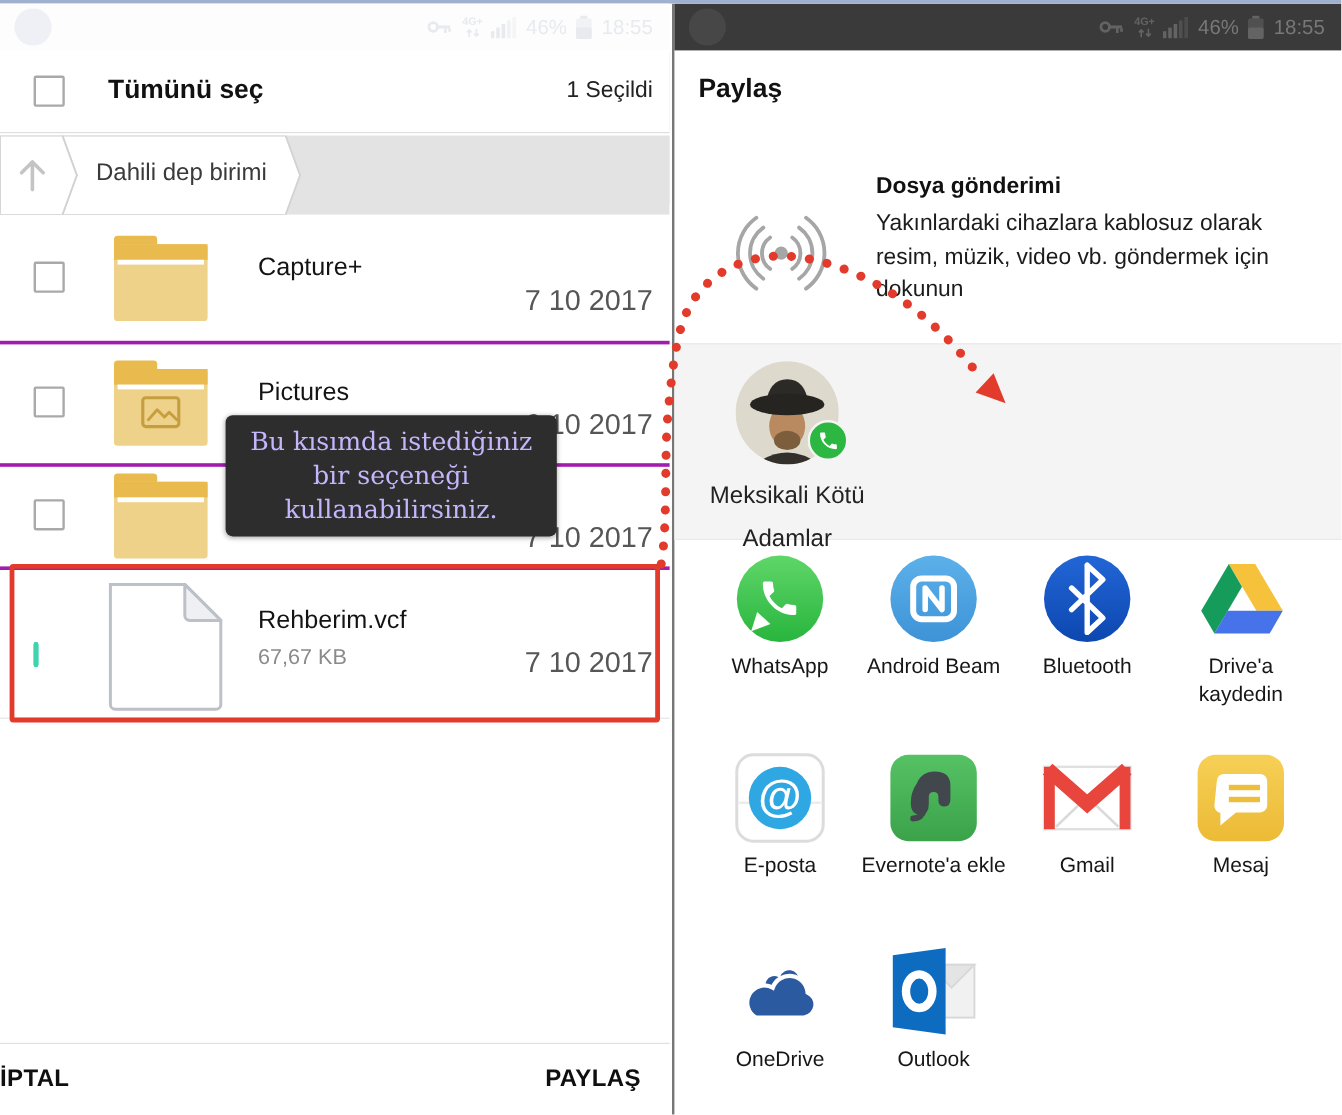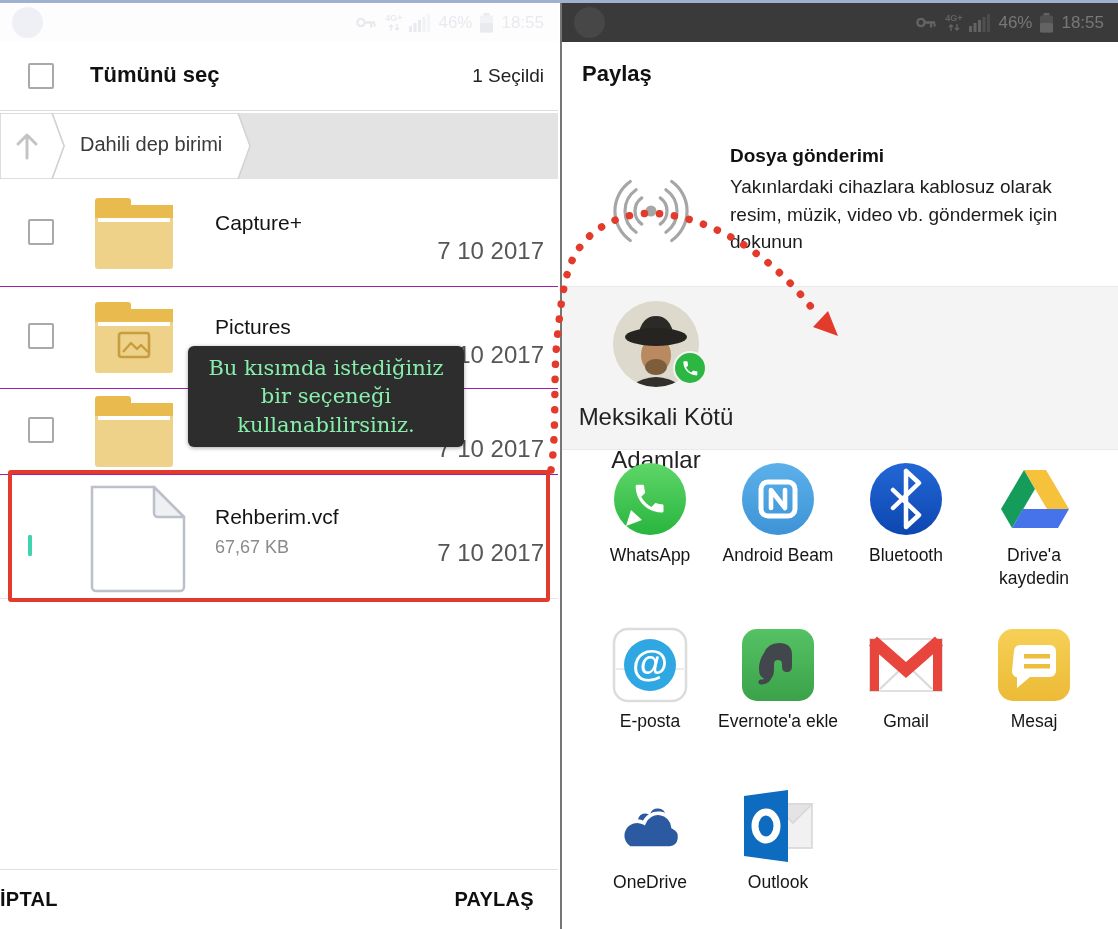--- a/index.html
+++ b/index.html
@@ -27,21 +27,21 @@
   .cb { width:26px; height:26px; border:2px solid #a9a9a9; border-radius:2px; background:#fff; }
   .select-header .cb { position:absolute; left:28px; top:21px; }
   .select-all-label { position:absolute; left:90px; top:20px; font-size:22px; font-weight:bold; color:#111; }
   .selected-count { position:absolute; right:14px; top:23px; font-size:19px; color:#222;text-align:right; }
 
   .breadcrumb { position:absolute; top:110px; left:0; width:558px; height:58px; background:#e3e3e3; }
   .breadcrumb svg { position:absolute; left:0; top:0; }
   .breadcrumb-label { position:absolute; left:80px; top:20px; font-size:20px; color:#3a3a3a; }
 
   .file-list { position:absolute; top:178px; left:0; width:558px; }
-  .row { position:relative; width:558px; border-bottom:1px solid #a21caf; }
+  .row { position:relative; width:558px; border-bottom:3px solid #a21caf; }
   .row.r1 { height:106px; } .row.r2 { height:102px; } .row.r3 { height:86px; } .row.r4 { height:124px; border-bottom:1px solid #e6e6e6; }
   .row .cb { position:absolute; left:28px; top:50%; margin-top:-15px; }
   .cb.checked { background:#3fd3ae; border-color:#3fd3ae; position:relative; }
   .cb.checked::after { content:""; position:absolute; left:5px; top:3px; width:12px; height:7px;
                        border-left:4px solid #fff; border-bottom:4px solid #fff; transform:rotate(-45deg); }
   .row .icon-wrap { position:absolute; left:92px; top:50%; transform:translateY(-50%); }
   .row.r4 .icon-wrap { left:86px; top:6px; transform:none; }
   .row .name { position:absolute; left:215px; font-size:21px; color:#141414; }
   .row.r1 .name { top:30px; } .row.r2 .name { top:28px; } .row.r3 .name { top:14px; } .row.r4 .name { top:30px; }
   .row .size { position:absolute; left:215px; top:62px; font-size:18px; color:#8a8a8a; }
@@ -62,24 +62,24 @@
   .file-transfer { position:absolute; left:0; top:130px; width:558px; height:150px; }
   .ft-icon { position:absolute; left:34px; top:16px; }
   .ft-title { position:absolute; left:168px; top:12px; font-size:19px; font-weight:bold; color:#111; }
   .ft-desc { position:absolute; left:168px; top:40px; width:352px; font-size:19px; color:#1c1c1c; line-height:1.45; }
 
   .contact-band { position:absolute; left:0; top:283px; width:558px; height:164px; background:#f4f4f4;
                   border-top:1px solid #e9e9e9; border-bottom:1px solid #e9e9e9; }
   .contact-cell { position:absolute; left:14px; top:14px; width:160px; text-align:center; }
   .avatar-wrap { position:relative; width:86px; height:86px; margin:0 auto; }
   .wa-badge { position:absolute; right:-8px; bottom:-2px; }
-  .contact-name { margin-top:8px; font-size:24px; color:#222; line-height:1.8; }
+  .contact-name { margin-top:8px; font-size:20px; color:#222; line-height:1.8; }
 
   .tooltip { position:absolute; left:188px; top:343px; width:276px; min-height:68px; background:#2d2d2d;
-             border-radius:6px; color:#86efac; font-family:"DejaVu Serif", serif; font-size:21px;
+             border-radius:6px; color:#c4b5fd; font-family:"DejaVu Serif", serif; font-size:21px;
              line-height:1.35; text-align:center; padding:8px 10px; box-shadow:0 1px 4px rgba(0,0,0,.35); z-index:6; }
 
   .app-cell { position:absolute; width:128px; text-align:center; }
   .app-icon { position:relative; width:76px; height:76px; margin:0 auto; }
   .app-label { margin-top:7px; font-size:17.5px; color:#161616; line-height:1.3; }
   .at-overlay { position:absolute; left:0; top:0; width:76px; height:76px; display:flex; align-items:center;
                 justify-content:center; font-size:37px; font-weight:bold; color:#fff; padding-bottom:2px; }
 
   
   .annotation-svg { position:absolute; left:0; top:0; width:1118px; height:929px; pointer-events:none; z-index:7; }

